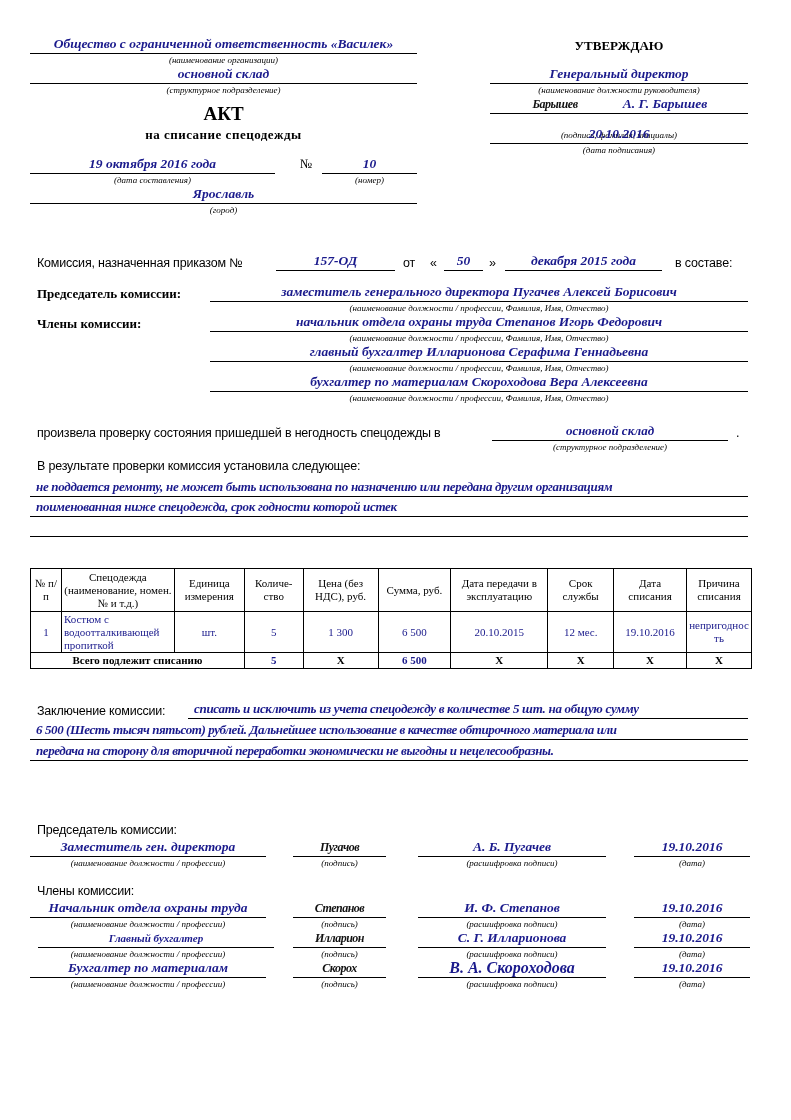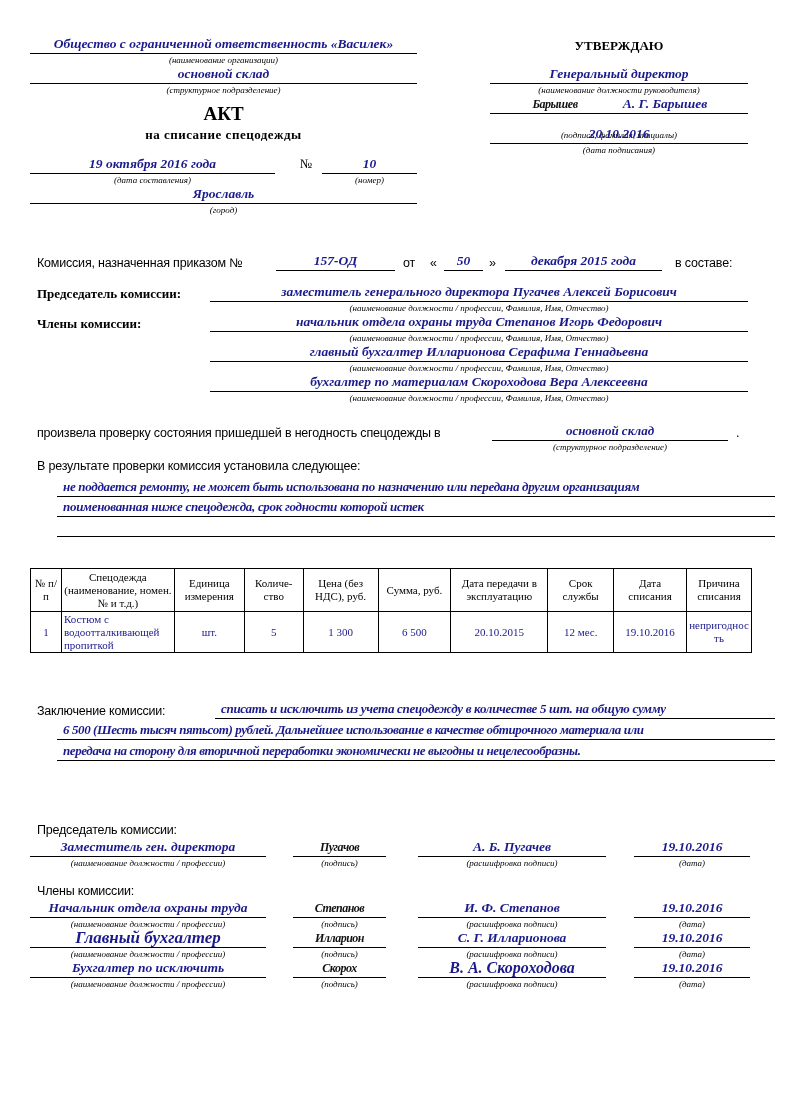--- a/index.html
+++ b/index.html
@@ -1,20 +1,20 @@
 <!DOCTYPE html>
 <html><head>
 <meta charset="utf-8">
 <style>
   * { box-sizing: border-box; margin: 0; padding: 0; }
   html, body { width: 791px; height: 1120px; background: #ffffff; overflow: hidden; }
   body { position: relative; font-family: "Liberation Serif", serif; color: #000; }
   .abs { position: absolute; }
   .fill { color: #1a1a8c; font-style: italic; font-weight: bold; font-family: "Liberation Serif", serif; text-align: center; white-space: nowrap; overflow: hidden; }
-  .fill.left { text-align: left; margin-left: 27px; }
+  .fill.left { text-align: left; }
   .line { border-bottom: 1px solid #000; }
   .cap { font-size: 9px; font-style: italic; text-align: center; color: #000; white-space: nowrap; font-family: "Liberation Serif", serif; }
   .plain { font-family: "Liberation Sans", sans-serif; font-size: 12.5px; white-space: nowrap; letter-spacing: -0.2px; }
   .bold-serif { font-family: "Liberation Serif", serif; font-weight: bold; white-space: nowrap; }
   .sig { font-family: "Liberation Serif", serif; font-style: italic; font-weight: bold; color: #111; text-align: center; white-space: nowrap; letter-spacing: -0.5px; }
   table.items { position: absolute; left: 30px; top: 568px; width: 722px; border-collapse: collapse; font-family: "Liberation Serif", serif; font-size: 11px; }
   table.items th, table.items td { border: 1px solid #000; text-align: center; vertical-align: middle; padding: 0 2px; line-height: 13px; }
   table.items th { font-weight: normal; height: 43px; }
   table.items td.val { color: #1a1a8c; height: 41px; }
   table.items td.name { text-align: left; }
@@ -114,20 +114,30 @@
       <td class="val name">Костюм с водоотталкивающей пропиткой</td>
       <td class="val">шт.</td>
       <td class="val">5</td>
       <td class="val">1 300</td>
       <td class="val">6 500</td>
       <td class="val">20.10.2015</td>
       <td class="val">12 мес.</td>
       <td class="val">19.10.2016</td>
       <td class="val" style="word-break:break-all;">непригодность</td>
     </tr>
+    <tr class="total">
+      <td colspan="3">Всего подлежит списанию</td>
+      <td class="blue">5</td>
+      <td>X</td>
+      <td class="blue">6 500</td>
+      <td>X</td>
+      <td>X</td>
+      <td>X</td>
+      <td>X</td>
+    </tr>
   </tbody>
 </table>
 
 <div class="abs plain" style="left:37px;top:704px;">Заключение комиссии:</div>
 <div class="abs fill left line" style="left:188px;top:701px;width:560px;height:18px;font-size:13px;line-height:16px;padding-left:6px;letter-spacing:-0.3px;">списать и исключить из учета спецодежду в количестве 5 шт. на общую сумму</div>
 <div class="abs fill left line" style="left:30px;top:722px;width:718px;height:18px;font-size:13px;line-height:16px;padding-left:6px;letter-spacing:-0.4px;">6 500 (Шесть тысяч пятьсот) рублей. Дальнейшее использование в качестве обтирочного материала или</div>
 <div class="abs fill left line" style="left:30px;top:743px;width:718px;height:18px;font-size:13px;line-height:16px;padding-left:6px;letter-spacing:-0.4px;">передача на сторону для вторичной переработки экономически не выгодны и нецелесообразны.</div>
 
 <div class="abs plain" style="left:37px;top:823px;">Председатель комиссии:</div>
 
@@ -144,29 +154,29 @@
 
 <div class="abs fill line" style="left:30px;top:900px;width:236px;height:18px;font-size:13.5px;line-height:16px;">Начальник отдела охраны труда</div>
 <div class="abs sig line" style="left:293px;top:900px;width:93px;height:18px;font-size:12px;line-height:16px;">Степанов</div>
 <div class="abs fill line" style="left:418px;top:900px;width:188px;height:18px;font-size:13.5px;line-height:16px;">И. Ф. Степанов</div>
 <div class="abs fill line" style="left:634px;top:900px;width:116px;height:18px;font-size:13.5px;line-height:16px;">19.10.2016</div>
 <div class="abs cap" style="left:30px;top:919px;width:236px;">(наименование должности / профессии)</div>
 <div class="abs cap" style="left:293px;top:919px;width:93px;">(подпись)</div>
 <div class="abs cap" style="left:418px;top:919px;width:188px;">(расшифровка подписи)</div>
 <div class="abs cap" style="left:634px;top:919px;width:116px;">(дата)</div>
 
-<div class="abs fill line" style="left:30px;top:930px;width:236px;height:18px;font-size:17px;line-height:16px;">Главный бухгалтер</div>
+<div class="abs fill line" style="left:38px;top:930px;width:236px;height:18px;font-size:11px;line-height:16px;">Главный бухгалтер</div>
 <div class="abs sig line" style="left:293px;top:930px;width:93px;height:18px;font-size:12px;line-height:16px;">Илларион</div>
 <div class="abs fill line" style="left:418px;top:930px;width:188px;height:18px;font-size:13.5px;line-height:16px;">С. Г. Илларионова</div>
 <div class="abs fill line" style="left:634px;top:930px;width:116px;height:18px;font-size:13.5px;line-height:16px;">19.10.2016</div>
 <div class="abs cap" style="left:30px;top:949px;width:236px;">(наименование должности / профессии)</div>
 <div class="abs cap" style="left:293px;top:949px;width:93px;">(подпись)</div>
 <div class="abs cap" style="left:418px;top:949px;width:188px;">(расшифровка подписи)</div>
 <div class="abs cap" style="left:634px;top:949px;width:116px;">(дата)</div>
 
-<div class="abs fill line" style="left:30px;top:960px;width:236px;height:18px;font-size:13.5px;line-height:16px;">Бухгалтер по исключить</div>
+<div class="abs fill line" style="left:30px;top:960px;width:236px;height:18px;font-size:13.5px;line-height:16px;">Бухгалтер по материалам</div>
 <div class="abs sig line" style="left:293px;top:960px;width:93px;height:18px;font-size:12px;line-height:16px;">Скорох</div>
 <div class="abs fill line" style="left:418px;top:960px;width:188px;height:18px;font-size:16px;line-height:16px;">В. А. Скороходова</div>
 <div class="abs fill line" style="left:634px;top:960px;width:116px;height:18px;font-size:13.5px;line-height:16px;">19.10.2016</div>
 <div class="abs cap" style="left:30px;top:979px;width:236px;">(наименование должности / профессии)</div>
 <div class="abs cap" style="left:293px;top:979px;width:93px;">(подпись)</div>
 <div class="abs cap" style="left:418px;top:979px;width:188px;">(расшифровка подписи)</div>
 <div class="abs cap" style="left:634px;top:979px;width:116px;">(дата)</div>
 
 </body></html>

